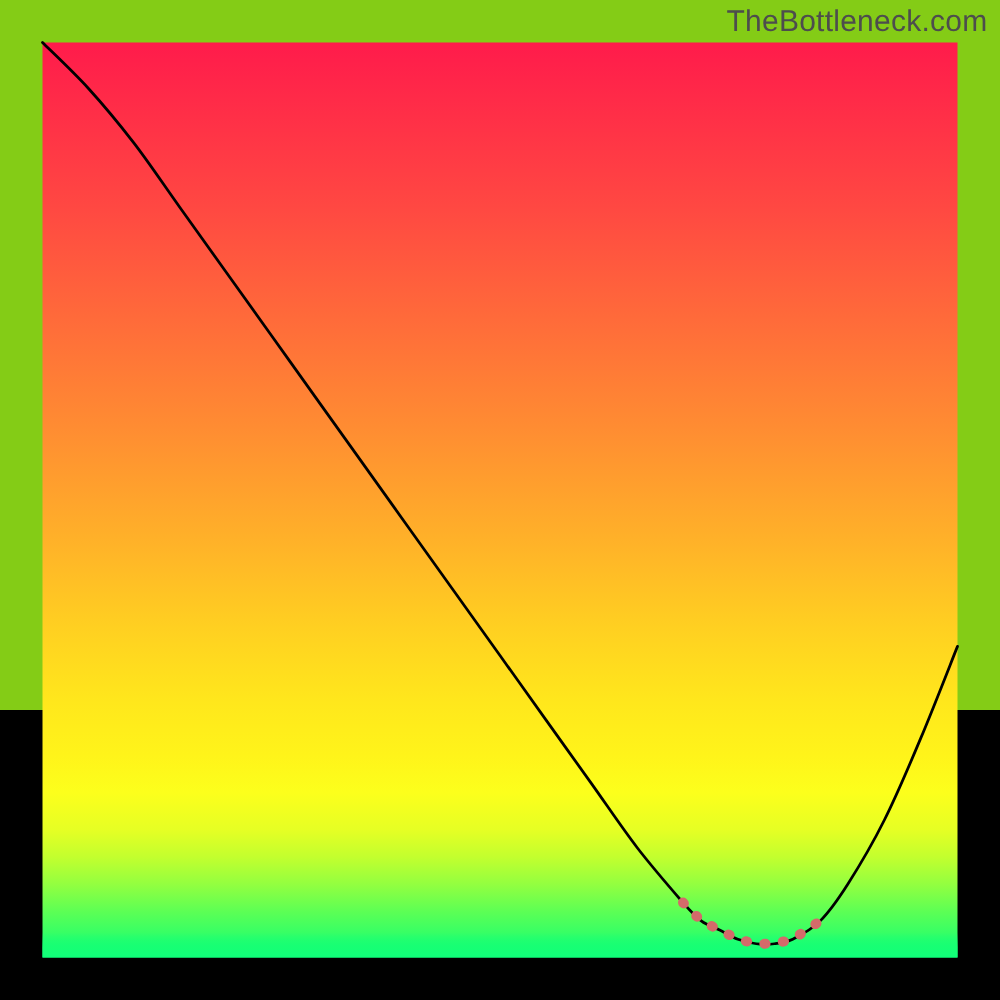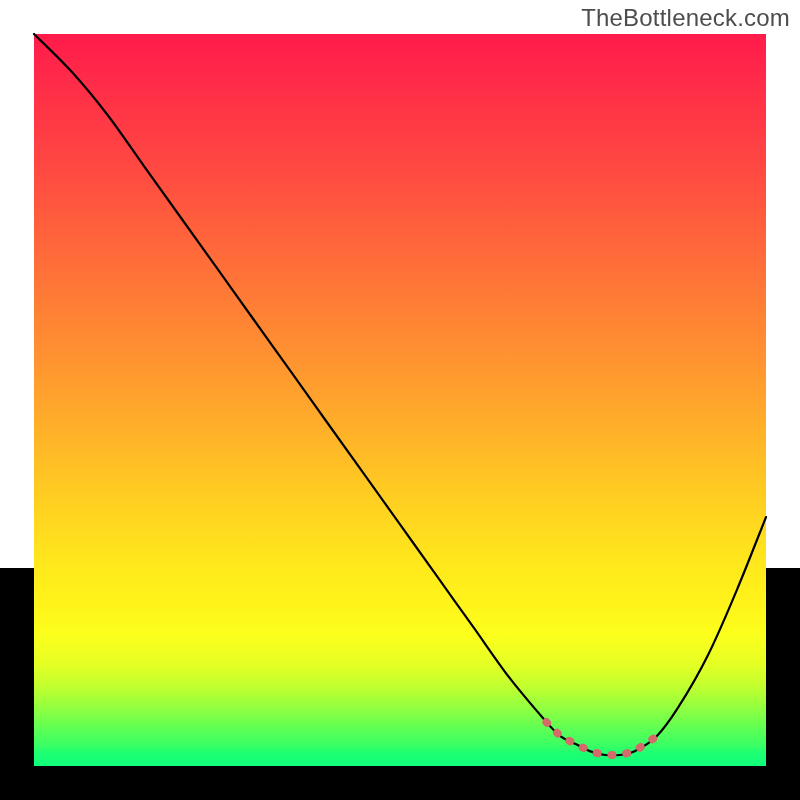--- a/index.html
+++ b/index.html
@@ -10,21 +10,21 @@
     background: #000;
     overflow: hidden;
     font-family: Arial, Helvetica, sans-serif;
   }
   .frame {
     position: absolute;
     left: 0;
     top: 0;
     width: 800px;
     height: 568px;
-    background: #ffffff;
+    background: #84cc16;
   }
   .watermark {
     position: absolute;
     top: 4px;
     right: 10px;
     color: #4d4d4d;
     font-size: 24px;
     font-weight: 500;
     letter-spacing: 0.2px;
     user-select: none;

